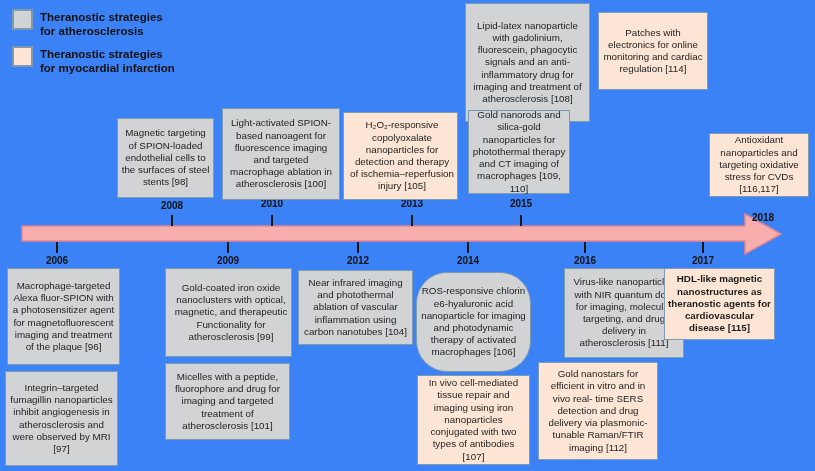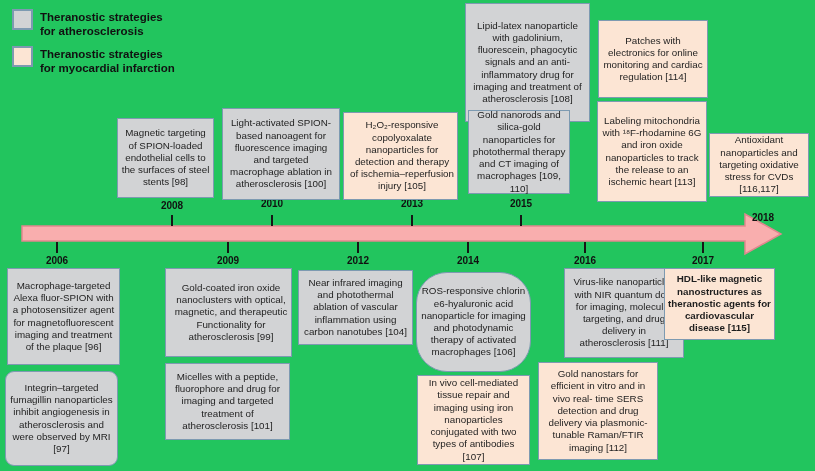--- a/index.html
+++ b/index.html
@@ -1,17 +1,17 @@
 <!DOCTYPE html>
 <html><head>
 <meta charset="utf-8">
 <style>
   html,body { margin:0; padding:0; background:#ffffff; }
   #figure {
-    position:relative; width:815px; height:471px; background:#22c55e;
+    position:relative; width:815px; height:471px; background:#3b82f6;
     font-family:"Liberation Sans", sans-serif; overflow:hidden;
   }
   .box {
     position:absolute; box-sizing:border-box;
     border:1.6px solid #7d9ab1;
     display:flex; align-items:center; justify-content:center;
     text-align:center; font-size:9.8px; line-height:1.25; color:#1e1e1e;
     padding:2px 3px;
   }
   .athero { background:#d2d3d5; }
@@ -73,26 +73,25 @@
   <div class="year" style="left:358px; top:255px;">2012</div>
   <div class="year" style="left:468px; top:255px;">2014</div>
   <div class="year" style="left:585px; top:255px;">2016</div>
   <div class="year" style="left:703px; top:255px;">2017</div>
 
   <div class="box athero" style="left:117px; top:118px; width:97px;  height:80px;">Magnetic targeting of SPION-loaded endothelial cells to the surfaces of steel stents [98]</div>
   <div class="box athero" style="left:222px; top:108px; width:118px; height:92px;">Light-activated SPION-based nanoagent  for fluorescence imaging and targeted macrophage ablation in atherosclerosis [100]</div>
   <div class="box mi" style="left:343px; top:112px; width:115px; height:88px;padding-left:6px;">H₂O₂-responsive copolyoxalate nanoparticles for detection and therapy of ischemia–reperfusion injury [105]</div>
   <div class="box athero" style="left:465px; top:3px;   width:125px; height:119px;">Lipid-latex nanoparticle with gadolinium, fluorescein, phagocytic signals and an anti-inflammatory drug for imaging and treatment of atherosclerosis [108]</div>
   <div class="box athero" style="left:468px; top:110px; width:102px; height:84px;">Gold nanorods and silica-gold nanoparticles for photothermal therapy and CT imaging of macrophages [109, 110]</div>
-  <div class="box mi" style="left:598px; top:20px;  width:110px; height:78px;">Patches with electronics for online monitoring and cardiac regulation [114]</div>
-  <div class="box mi" style="left:597px; top:101px; width:110px; height:101px;">Labeling mitochondria with ¹⁸F-rhodamine 6G and iron oxide nanoparticles to track the release to an ischemic heart [113]</div>
+  <div class="box mi" style="left:598px; top:12px;  width:110px; height:78px;">Patches with electronics for online monitoring and cardiac regulation [114]</div>
   <div class="box mi" style="left:709px; top:133px; width:100px; height:64px;">Antioxidant nanoparticles and targeting oxidative stress for CVDs [116,117]</div>
 
   <div class="box athero" style="left:7px;   top:268px; width:113px; height:97px;">Macrophage-targeted Alexa fluor-SPION with a photosensitizer agent for magnetofluorescent imaging and treatment of the plaque [96]</div>
-  <div class="box athero" style="left:5px;   top:371px; width:113px; height:95px;border-radius:9px;">Integrin–targeted fumagillin nanoparticles inhibit angiogenesis in atherosclerosis and were observed by MRI [97]</div>
+  <div class="box athero" style="left:5px;   top:371px; width:113px; height:95px;">Integrin–targeted fumagillin nanoparticles inhibit angiogenesis in atherosclerosis and were observed by MRI [97]</div>
   <div class="box athero" style="left:165px; top:268px; width:127px; height:89px;padding-left:8px;">Gold-coated iron oxide nanoclusters with optical, magnetic, and therapeutic Functionality for atherosclerosis  [99]</div>
   <div class="box athero" style="left:165px; top:363px; width:125px; height:77px;">Micelles with a peptide, fluorophore and drug for imaging and targeted treatment of atherosclerosis [101]</div>
   <div class="box athero" style="left:298px; top:270px; width:115px; height:75px;">Near infrared imaging and photothermal ablation of vascular inflammation using carbon nanotubes [104]</div>
   <div class="box athero" style="left:416px; top:272px; width:115px; height:100px;border-radius:31px;">ROS-responsive chlorin e6-hyaluronic acid nanoparticle for imaging and photodynamic therapy of activated macrophages [106]</div>
   <div class="box mi" style="left:417px; top:375px; width:113px; height:90px;">In vivo cell-mediated tissue repair and imaging using iron nanoparticles conjugated with two types of antibodies [107]</div>
   <div class="box athero" style="left:564px; top:268px; width:120px; height:90px;">Virus-like nanoparticles with NIR quantum dots for imaging, molecular targeting, and drug delivery  in atherosclerosis [111]</div>
   <div class="box mi" style="left:538px; top:362px; width:120px; height:98px;">Gold nanostars for efficient in vitro and in vivo real- time SERS detection and drug delivery via plasmonic- tunable Raman/FTIR imaging [112]</div>
   <div class="box mi" style="left:664px; top:268px; width:111px; height:72px;font-weight:bold;">HDL-like magnetic nanostructures as theranostic agents for cardiovascular disease [115]</div>
 
 </div>

